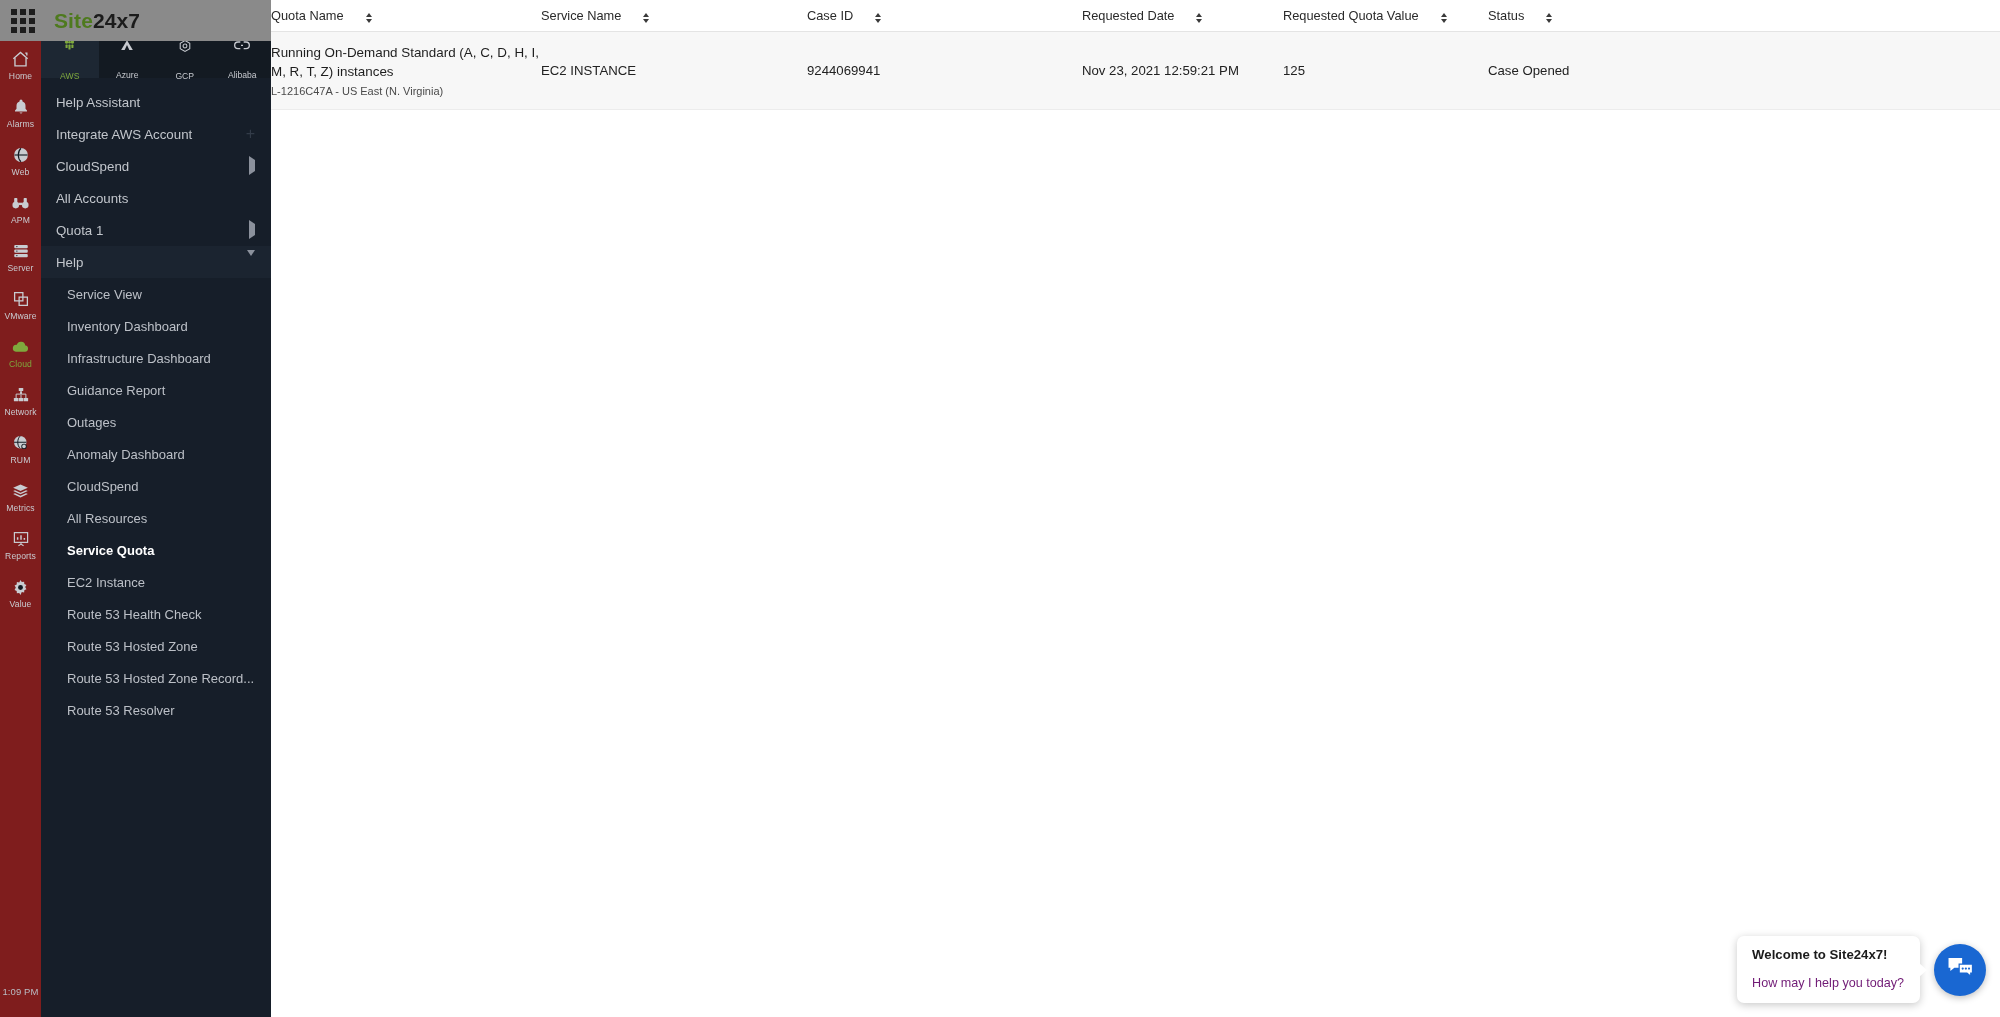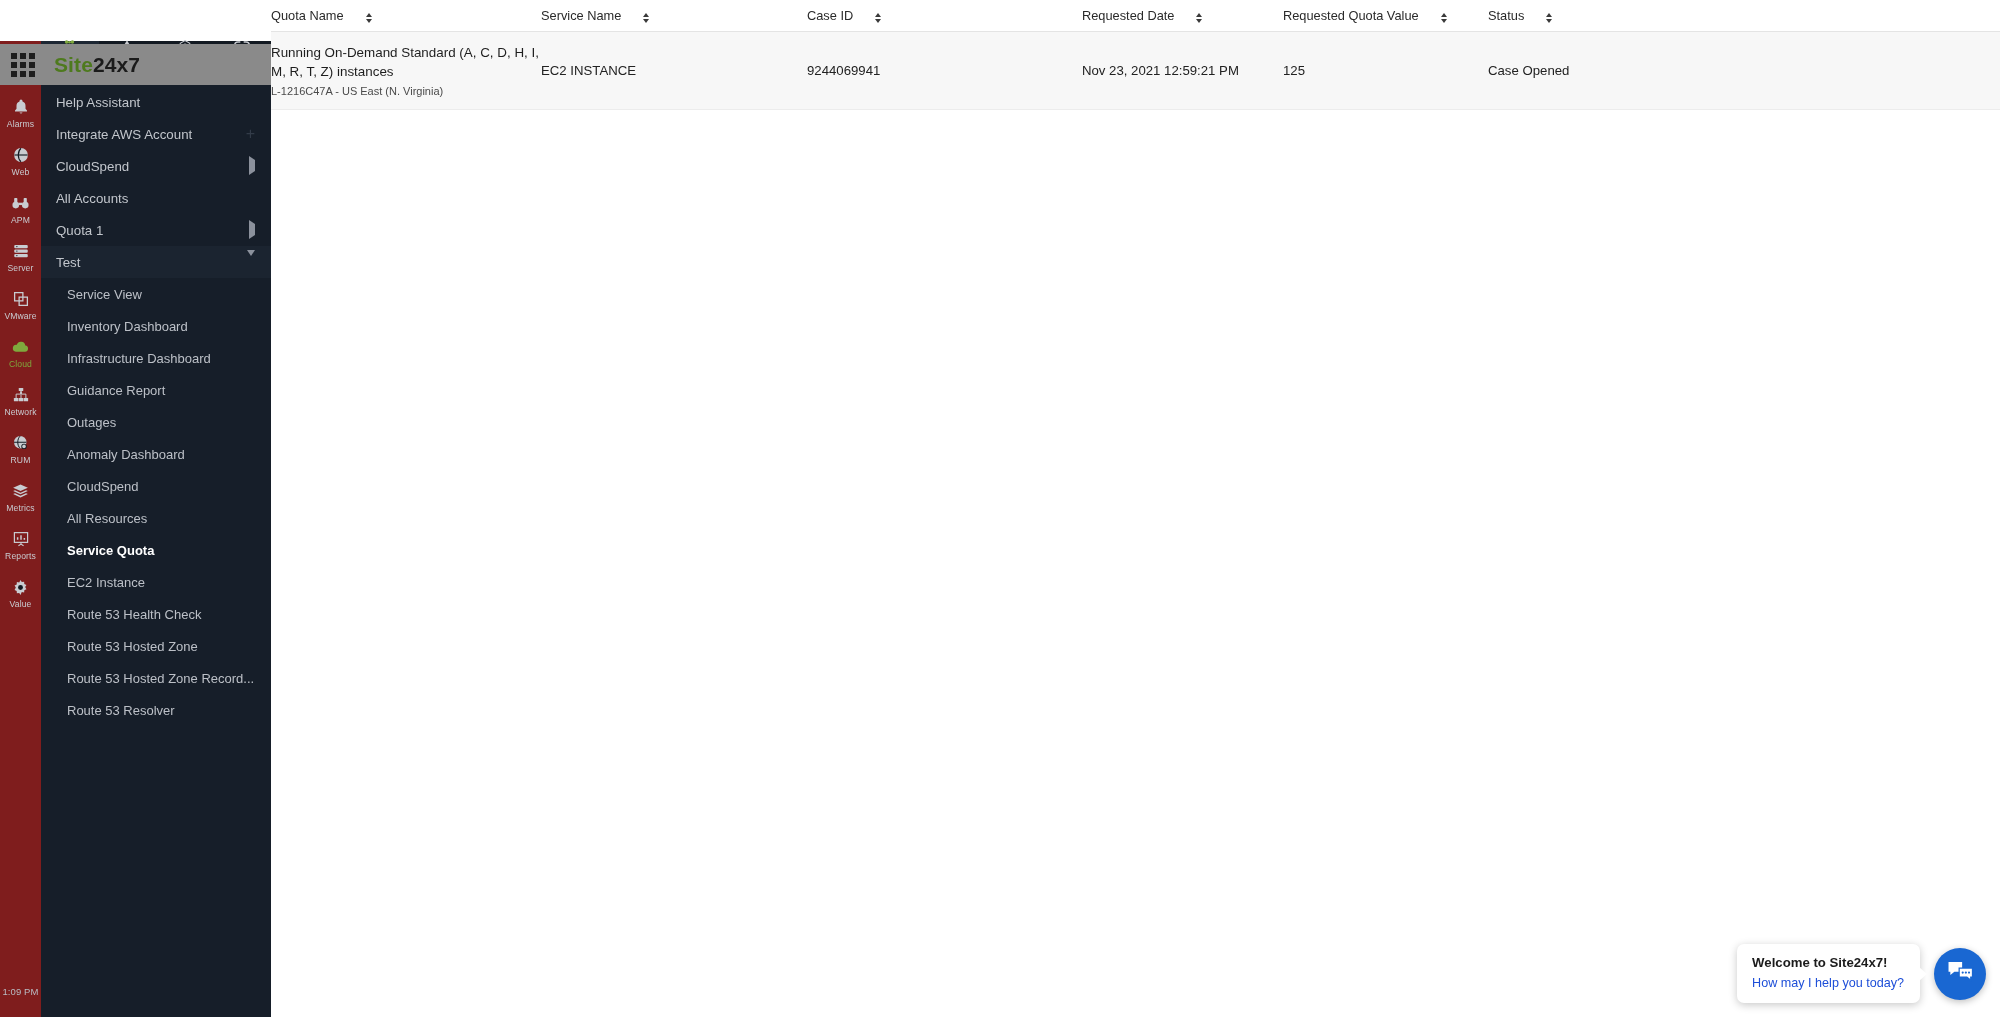--- a/index.html
+++ b/index.html
@@ -12,21 +12,20 @@
   body { position: relative; }
 
   
   #topbar {
     position: absolute; left: 0; top: 0;
     width: 271px; height: 41px;
     background: #8a8a8a;
     display: flex; align-items: center;
     padding-left: 10px;
     z-index: 40;
-    margin-top: 44px;
   }
   #waffle {
     width: 26px; height: 26px;
     display: grid;
     grid-template-columns: repeat(3, 6px);
     grid-template-rows: repeat(3, 6px);
     gap: 3px;
     justify-content: center; align-content: center;
     cursor: pointer;
   }
@@ -222,21 +221,21 @@
   #chatbubble::after {
     content: "";
     position: absolute; right: -7px; top: 50%;
     transform: translateY(-50%);
     width: 0; height: 0;
     border-left: 8px solid #fff;
     border-top: 7px solid transparent;
     border-bottom: 7px solid transparent;
   }
   .chat-t1 { font-size: 13.2px; font-weight: bold; color: #1b1b1b; line-height: 18px; }
-  .chat-t2 { font-size: 12.6px; color: #1d4ed8; line-height: 18px; margin-top: 2px; }
+  .chat-t2 { font-size: 12.6px; color: #701a75; line-height: 18px; margin-top: 10px; }
   #chatfab {
     width: 52px; height: 52px;
     border-radius: 50%;
     background: #1967d2;
     display: flex; align-items: center; justify-content: center;
     cursor: pointer;
     box-shadow: 0 2px 7px rgba(0,0,0,.25);
   }
 </style>
 </head>
@@ -463,21 +462,21 @@
     <div class="menu-row">
       <span>All Accounts</span>
     </div>
 
     <div class="menu-row">
       <span>Quota 1</span>
       <span class="tailicon"><span class="caret-r"></span></span>
     </div>
 
     <div class="menu-row group-open">
-      <span>Test</span>
+      <span>Help</span>
       <span class="tailicon"><span class="caret-d"></span></span>
     </div>
 
     <div id="subgroup">
       <div class="menu-row sub">
         <span>Service View</span>
       </div>
       <div class="menu-row sub">
         <span>Inventory Dashboard</span>
       </div>

